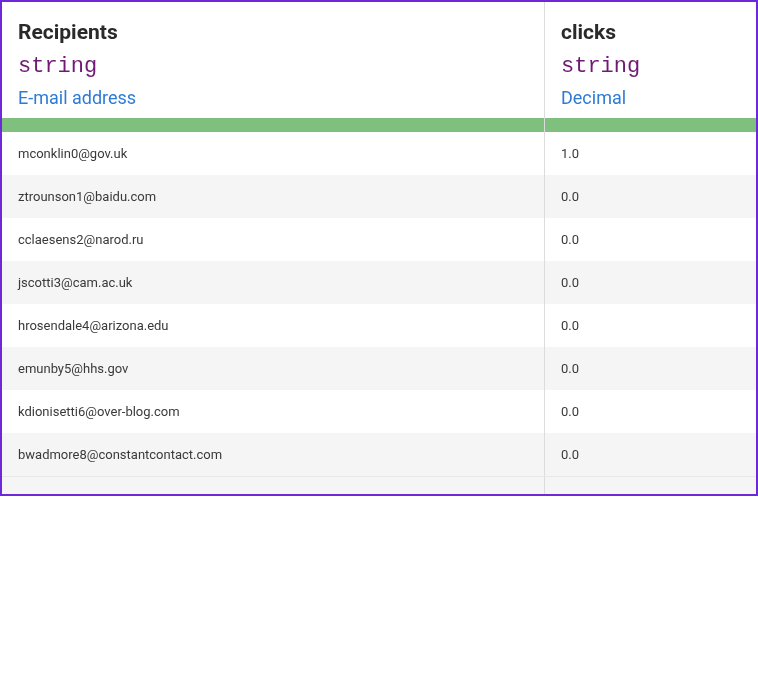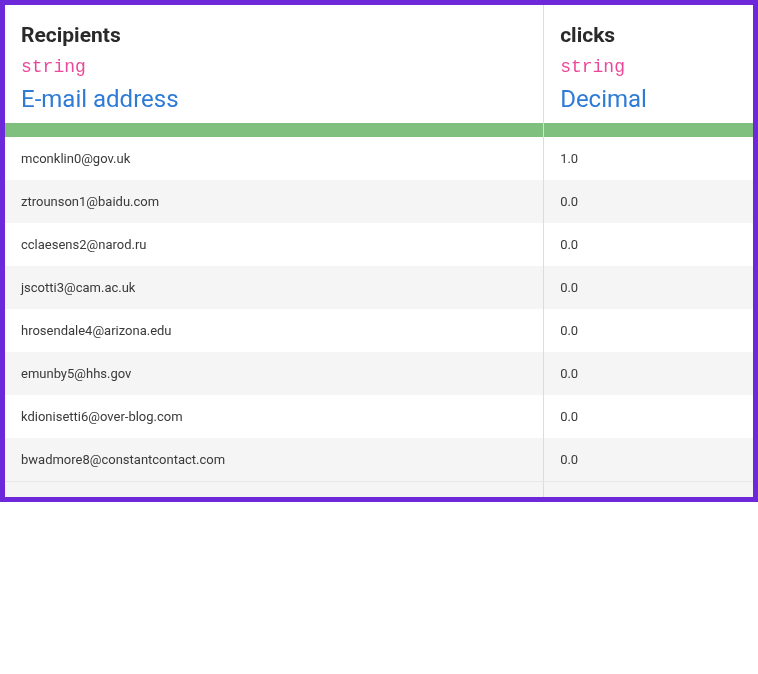--- a/index.html
+++ b/index.html
@@ -10,46 +10,46 @@
     body {
       font-family: -apple-system, BlinkMacSystemFont, "Segoe UI", Roboto, "Helvetica Neue", Arial, sans-serif;
       background: #ffffff;
       width: 758px;
       height: 674px;
       overflow: hidden;
     }
     .table {
       width: 100%;
       border-collapse: collapse;
-      border: 5px solid #6d28d9;
+      border: 2px solid #6d28d9;
     }
     .header-row th {
       text-align: left;
       padding: 18px 16px 10px 16px;
       font-weight: 700;
       font-size: 21px;
       color: #2a2a2a;
       background: #ffffff;
       border-bottom: none;
       vertical-align: top;
     }
     .meta-row td {
       padding: 0 16px 4px 16px;
       background: #ffffff;
     }
     .meta-type {
       font-family: "SFMono-Regular", Consolas, "Liberation Mono", Menlo, monospace;
-      color: #ec4899;
-      font-size: 18px;
+      color: #701a75;
+      font-size: 22px;
       display: block;
     }
     .meta-semantic {
       display: block;
       padding: 4px 16px 10px 16px;
-      font-size: 24px;
+      font-size: 18px;
       color: #2e7bd6;
     }
     .meta-semantic-row td {
       padding: 0;
       background: #ffffff;
     }
     .green-bar-row td {
       background: #7fc07f;
       height: 14px;
       padding: 0;

